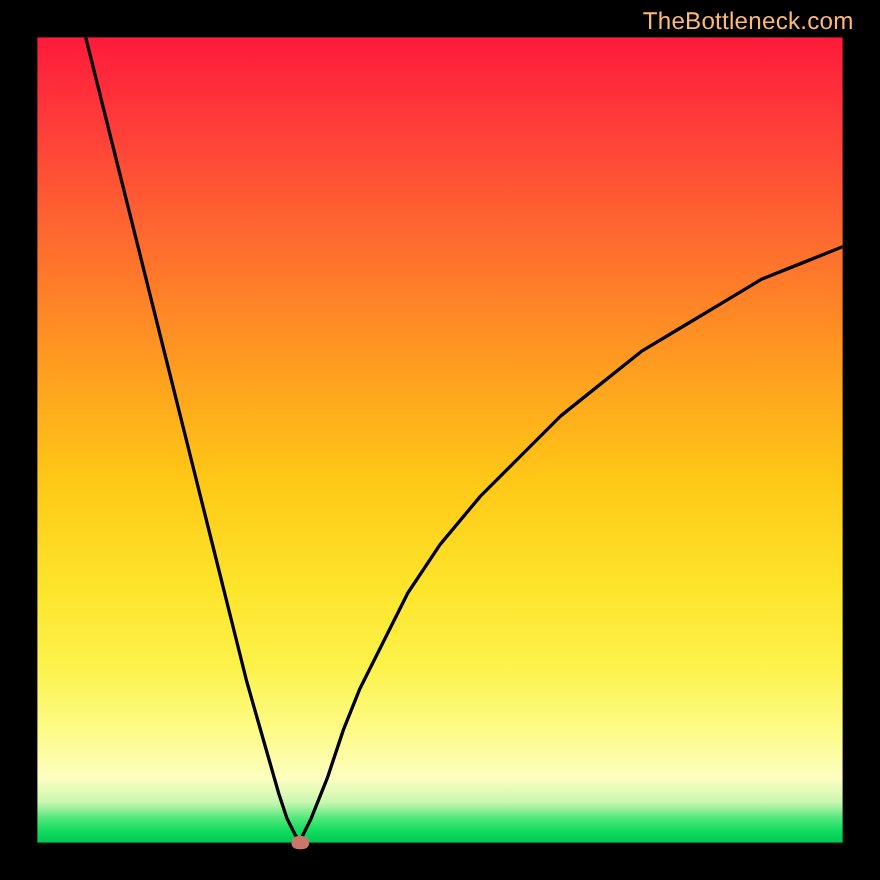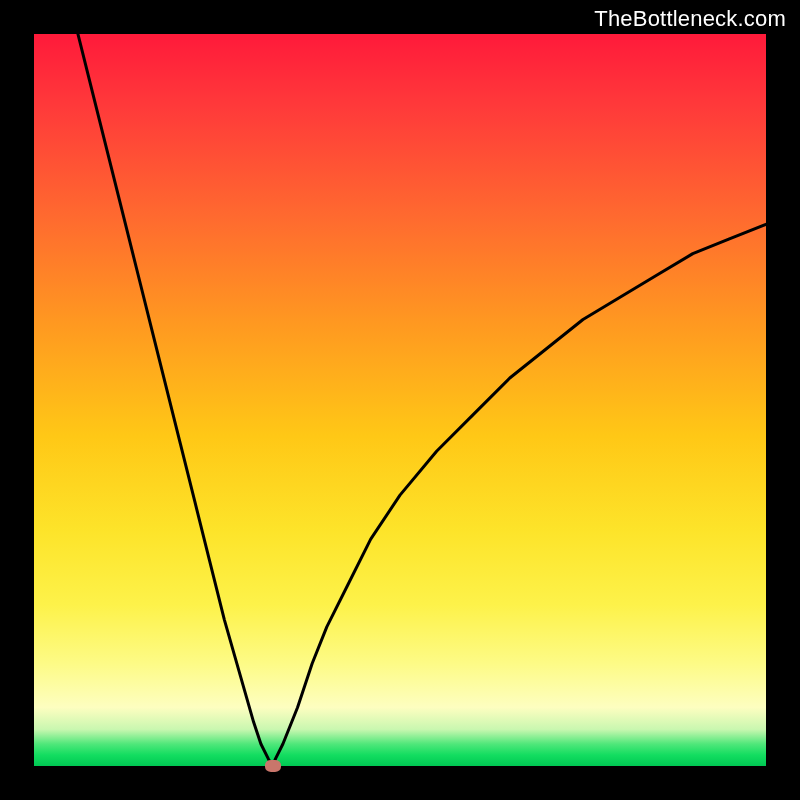--- a/index.html
+++ b/index.html
@@ -38,22 +38,22 @@
       #fdfec0 92%,
       #c9f7b0 95%,
       #4fe77a 97%,
       #13dd60 98.5%,
       #00c853 100%
     );
   }
   .watermark {
     position: absolute;
     top: 6px;
-    right: 14px;
-    color: #ffffff;
+    right: 24px;
+    color: #fdba74;
     font-size: 22px;
     font-weight: 500;
     letter-spacing: 0.2px;
     user-select: none;
   }
   .curve-svg {
     position: absolute;
     top: 0;
     left: 0;
     width: 732px;

